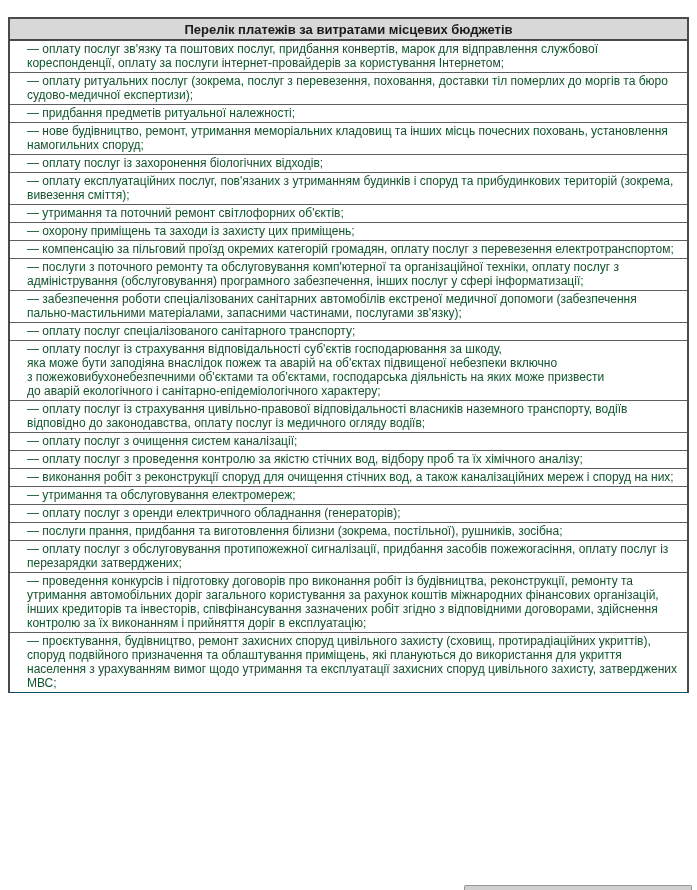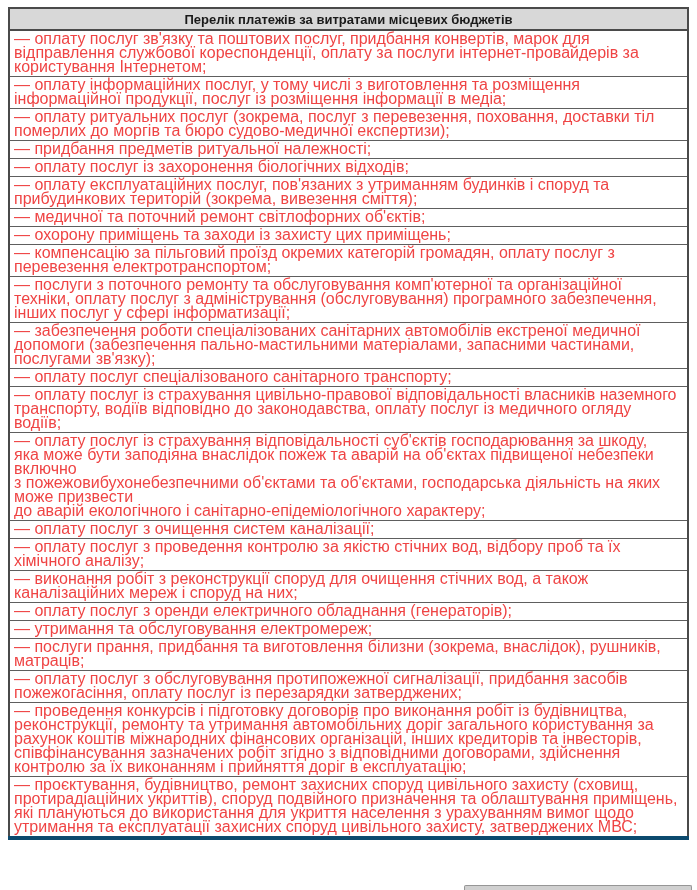--- a/index.html
+++ b/index.html
@@ -10,48 +10,48 @@
   body {
     width: 697px;
     height: 890px;
     position: relative;
     overflow: hidden;
     font-family: "Liberation Sans", sans-serif;
   }
   .payments-table {
     position: absolute;
     left: 8px;
-    top: 7px;
+    top: 17px;
     width: 681px;
     border-collapse: collapse;
     table-layout: fixed;
   }
   .payments-table th {
     background: #d8d8d8;
     border: 2px solid #4a4a4a;
     font-size: 13px;
     font-weight: bold;
     color: #1a1a1a;
     text-align: center;
     padding: 3px 4px 2px 4px;
   }
   .payments-table td {
     border-top: 1px solid #5e5e5e;
     border-bottom: 1px solid #5e5e5e;
     border-left: 2px solid #4a4a4a;
     border-right: 2px solid #4a4a4a;
-    font-size: 16px;
+    font-size: 12px;
     line-height: 14px;
-    color: #ef4444;
-    padding: 1px 6px 2px 4px;
+    color: #14532d;
+    padding: 1px 6px 2px 17px;
     white-space: pre-line;
     word-wrap: break-word;
   }
   .payments-table tbody tr:last-child td {
-    border-bottom: 4px solid #0c4a6e;
+    border-bottom: 1px solid #0c4a6e;
   }
   .partial-next-element {
     position: absolute;
     left: 464px;
     top: 885px;
     width: 226px;
     height: 6px;
     background: #d0d0d0;
     border: 1px solid #969696;
     border-bottom: none;
@@ -65,78 +65,78 @@
   <thead>
     <tr>
       <th>Перелік платежів за витратами місцевих бюджетів</th>
     </tr>
   </thead>
   <tbody id="rows-body">
       <tr>
         <td>— оплату послуг зв'язку та поштових послуг, придбання конвертів, марок для відправлення службової кореспонденції, оплату за послуги інтернет-провайдерів за користування Інтернетом;</td>
       </tr>
       <tr>
-        <td>— оплату інформаційних послуг, у тому числі з виготовлення та розміщення інформаційної продукції, послуг із розміщення інформації в медіа;</td>
-      </tr>
-      <tr>
         <td>— оплату ритуальних послуг (зокрема, послуг з перевезення, поховання, доставки тіл померлих до моргів та бюро судово-медичної експертизи);</td>
       </tr>
       <tr>
         <td>— придбання предметів ритуальної належності;</td>
+      </tr>
+      <tr>
+        <td>— нове будівництво, ремонт, утримання меморіальних кладовищ та інших місць почесних поховань, установлення намогильних споруд;</td>
       </tr>
       <tr>
         <td>— оплату послуг із захоронення біологічних відходів;</td>
       </tr>
       <tr>
         <td>— оплату експлуатаційних послуг, пов'язаних з утриманням будинків і споруд та прибудинкових територій (зокрема, вивезення сміття);</td>
       </tr>
       <tr>
-        <td>— медичної та поточний ремонт світлофорних об'єктів;</td>
+        <td>— утримання та поточний ремонт світлофорних об'єктів;</td>
       </tr>
       <tr>
         <td>— охорону приміщень та заходи із захисту цих приміщень;</td>
       </tr>
       <tr>
         <td>— компенсацію за пільговий проїзд окремих категорій громадян, оплату послуг з перевезення електротранспортом;</td>
       </tr>
       <tr>
         <td>— послуги з поточного ремонту та обслуговування комп'ютерної та організаційної техніки, оплату послуг з адміністрування (обслуговування) програмного забезпечення, інших послуг у сфері інформатизації;</td>
       </tr>
       <tr>
         <td>— забезпечення роботи спеціалізованих санітарних автомобілів екстреної медичної допомоги (забезпечення пально-мастильними матеріалами, запасними частинами, послугами зв'язку);</td>
       </tr>
       <tr>
         <td>— оплату послуг спеціалізованого санітарного транспорту;</td>
       </tr>
       <tr>
-        <td>— оплату послуг із страхування цивільно-правової відповідальності власників наземного транспорту, водіїв відповідно до законодавства, оплату послуг із медичного огляду водіїв;</td>
-      </tr>
-      <tr>
         <td>— оплату послуг із страхування відповідальності суб'єктів господарювання за шкоду,
 яка може бути заподіяна внаслідок пожеж та аварій на об'єктах підвищеної небезпеки включно
 з пожежовибухонебезпечними об'єктами та об'єктами, господарська діяльність на яких може призвести
 до аварій екологічного і санітарно-епідеміологічного характеру;</td>
+      </tr>
+      <tr>
+        <td>— оплату послуг із страхування цивільно-правової відповідальності власників наземного транспорту, водіїв відповідно до законодавства, оплату послуг із медичного огляду водіїв;</td>
       </tr>
       <tr>
         <td>— оплату послуг з очищення систем каналізації;</td>
       </tr>
       <tr>
         <td>— оплату послуг з проведення контролю за якістю стічних вод, відбору проб та їх хімічного аналізу;</td>
       </tr>
       <tr>
         <td>— виконання робіт з реконструкції споруд для очищення стічних вод, а також каналізаційних мереж і споруд на них;</td>
       </tr>
       <tr>
+        <td>— утримання та обслуговування електромереж;</td>
+      </tr>
+      <tr>
         <td>— оплату послуг з оренди електричного обладнання (генераторів);</td>
       </tr>
       <tr>
-        <td>— утримання та обслуговування електромереж;</td>
-      </tr>
-      <tr>
-        <td>— послуги прання, придбання та виготовлення білизни (зокрема, внаслідок), рушників, матраців;</td>
+        <td>— послуги прання, придбання та виготовлення білизни (зокрема, постільної), рушників, зосібна;</td>
       </tr>
       <tr>
         <td>— оплату послуг з обслуговування протипожежної сигналізації, придбання засобів пожежогасіння, оплату послуг із перезарядки затверджених;</td>
       </tr>
       <tr>
         <td>— проведення конкурсів і підготовку договорів про виконання робіт із будівництва, реконструкції, ремонту та утримання автомобільних доріг загального користування за рахунок коштів міжнародних фінансових організацій, інших кредиторів та інвесторів, співфінансування зазначених робіт згідно з відповідними договорами, здійснення контролю за їх виконанням і прийняття доріг в експлуатацію;</td>
       </tr>
       <tr>
         <td>— проєктування, будівництво, ремонт захисних споруд цивільного захисту (сховищ, протирадіаційних укриттів), споруд подвійного призначення та облаштування приміщень, які плануються до використання для укриття населення з урахуванням вимог щодо утримання та експлуатації захисних споруд цивільного захисту, затверджених МВС;</td>
       </tr>

